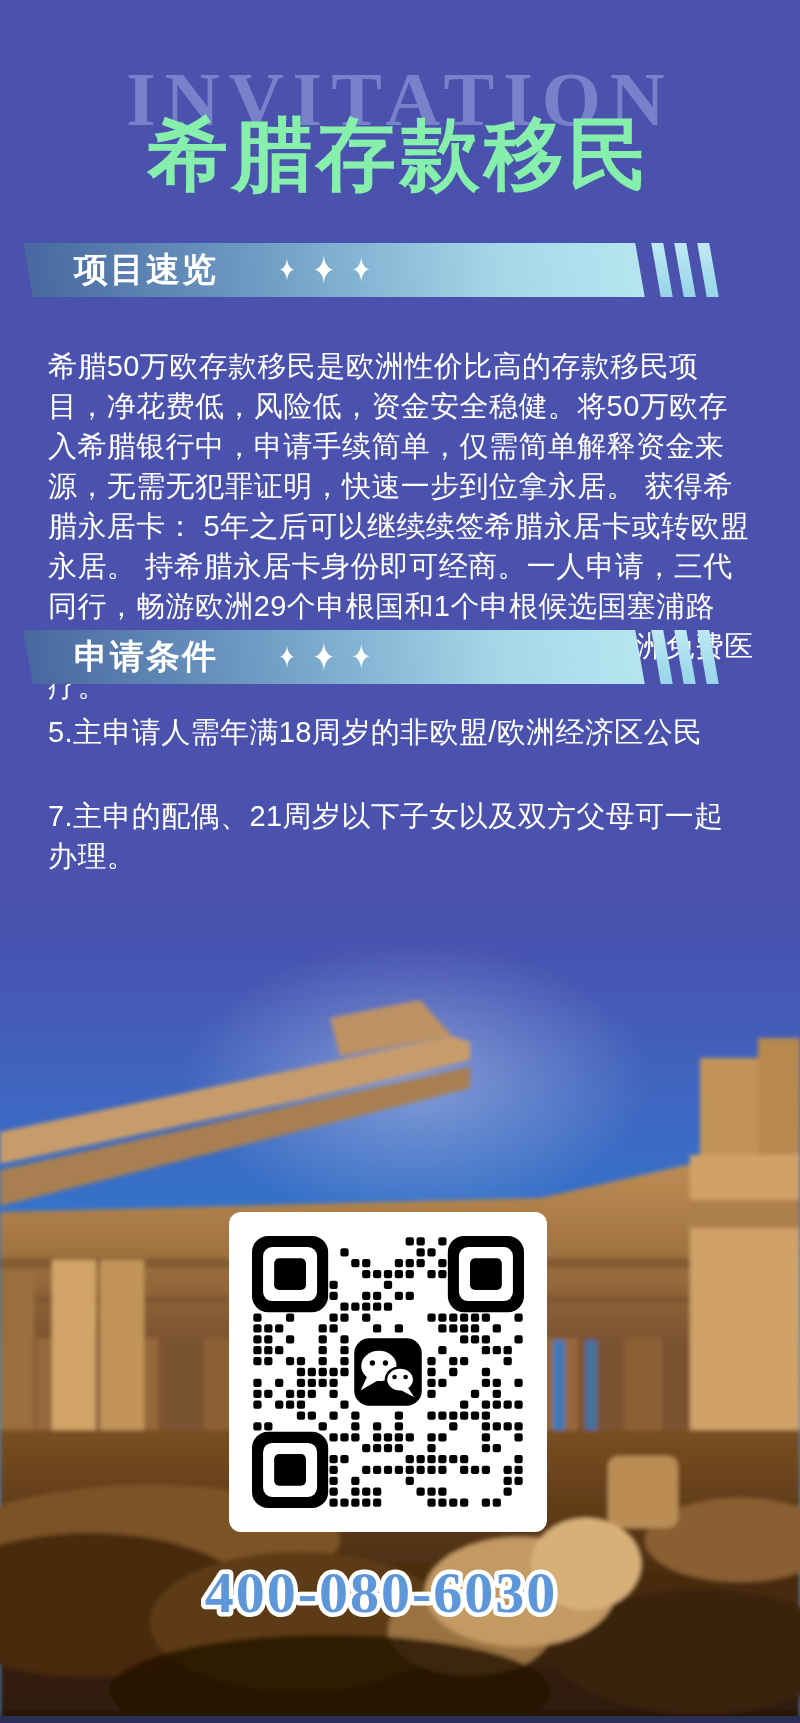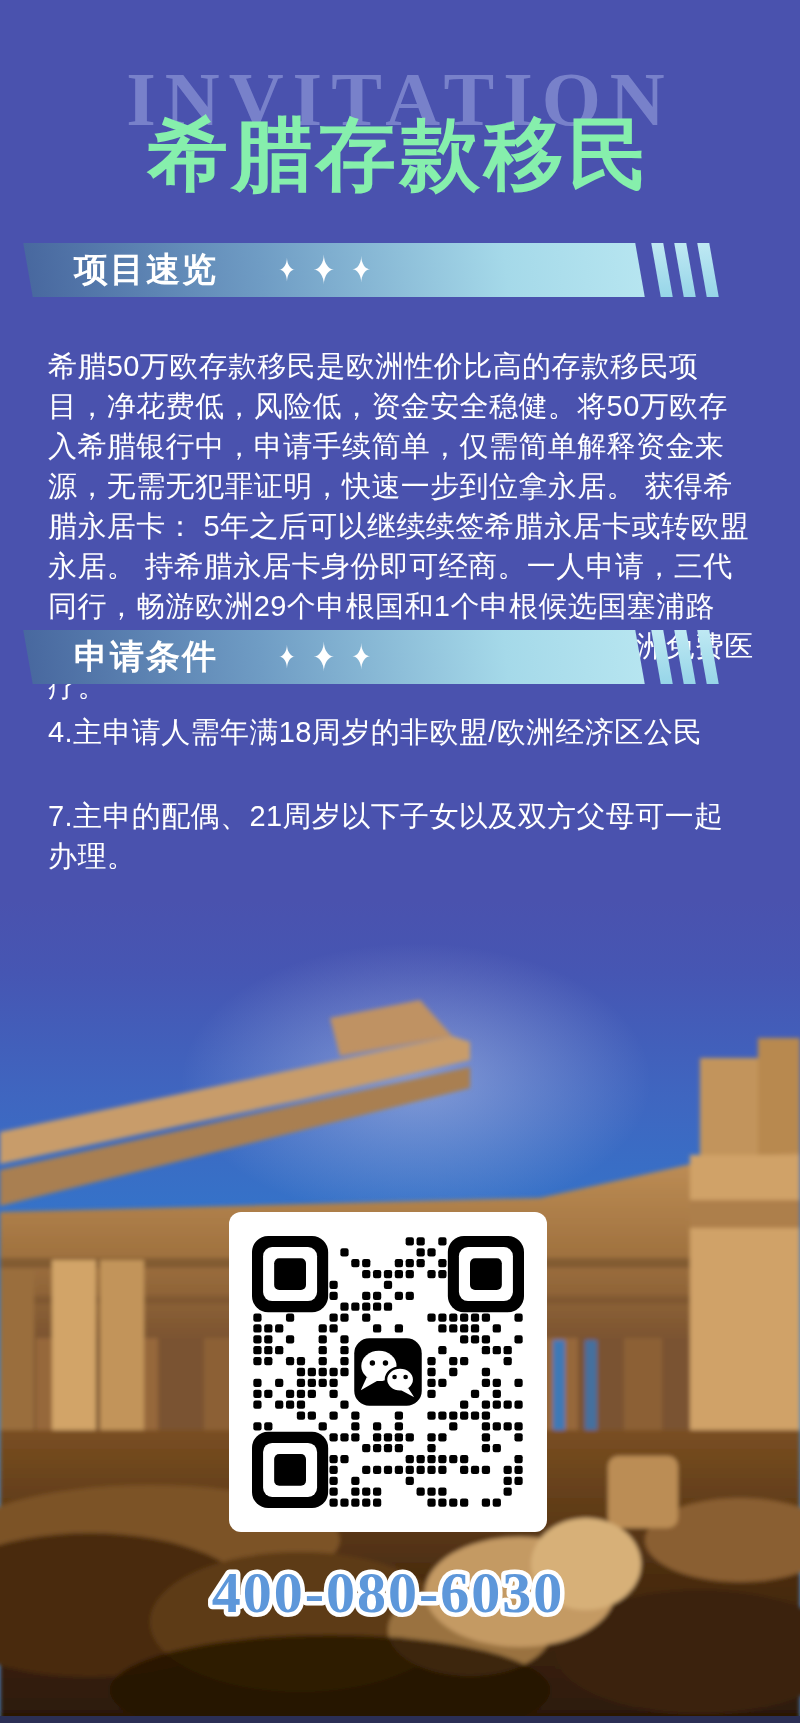--- a/index.html
+++ b/index.html
@@ -57,21 +57,21 @@
       radial-gradient(42% 24% at 52% 22%, rgba(240,242,252,.38), rgba(240,242,252,0) 70%),
       linear-gradient(180deg,#4a52ae 0%,#4656b3 9%,#3f66c0 24%,#3079cd 45%,#3d88d4 62%,#4f92d8 78%,#4f92d8 100%);
   }
   .scene svg{display:block;}
   
   .qr-panel{
     position:absolute;left:229px;top:1212px;width:318px;height:320px;z-index:4;
     background:#ffffff;border-radius:12px;
     display:flex;align-items:center;justify-content:center;
   }
-  .phone-wrap{position:absolute;left:118px;top:1550px;width:540px;height:84px;z-index:4;}
+  .phone-wrap{position:absolute;left:111px;top:1550px;width:540px;height:84px;z-index:4;}
 </style>
 </head>
 <body>
 
 <div class="poster">
 
   <div class="scene">
     <svg width="800" height="823" viewBox="0 0 800 823">
       <defs>
         <filter id="soften" x="-5%" y="-5%" width="110%" height="110%">
@@ -166,21 +166,21 @@
       </span>
     </div>
   </div>
   <div class="stripes" style="top:630px;">
     <div class="stripe"></div>
     <div class="stripe"></div>
     <div class="stripe"></div>
   </div>
 
   <div class="conditions">
-    <div>4.主申请人需年满18周岁的非欧盟/欧洲经济区公民</div>
+    <div>5.主申请人需年满18周岁的非欧盟/欧洲经济区公民</div>
     <div>7.主申的配偶、21周岁以下子女以及双方父母可一起办理。</div>
   </div>
 
   <div class="qr-panel">
     <svg id="qr-svg" width="272" height="272" viewBox="0 0 270 270">
       <g id="qr-dots">
           <rect x="152.5" y="1.3" width="8.2" height="8.2" rx="2.2" fill="#000"></rect>
           <rect x="163.3" y="1.3" width="8.2" height="8.2" rx="2.2" fill="#000"></rect>
           <rect x="184.9" y="1.3" width="8.2" height="8.2" rx="2.2" fill="#000"></rect>
           <rect x="87.7" y="12.1" width="8.2" height="8.2" rx="2.2" fill="#000"></rect>

